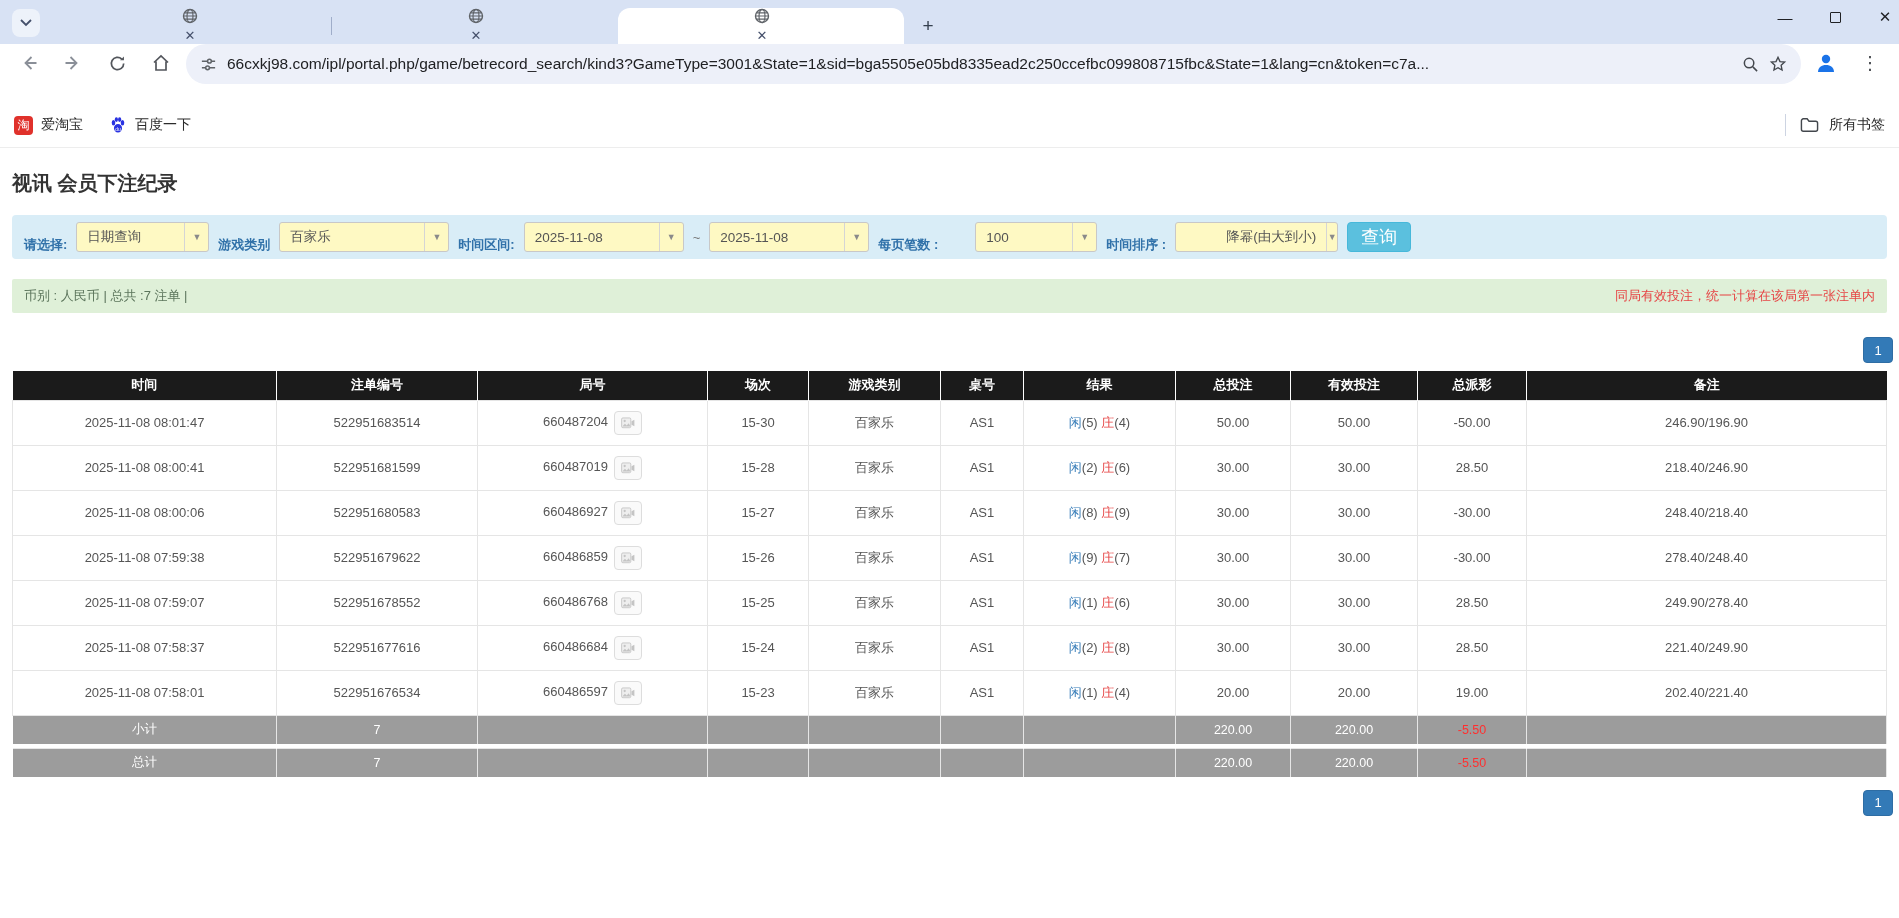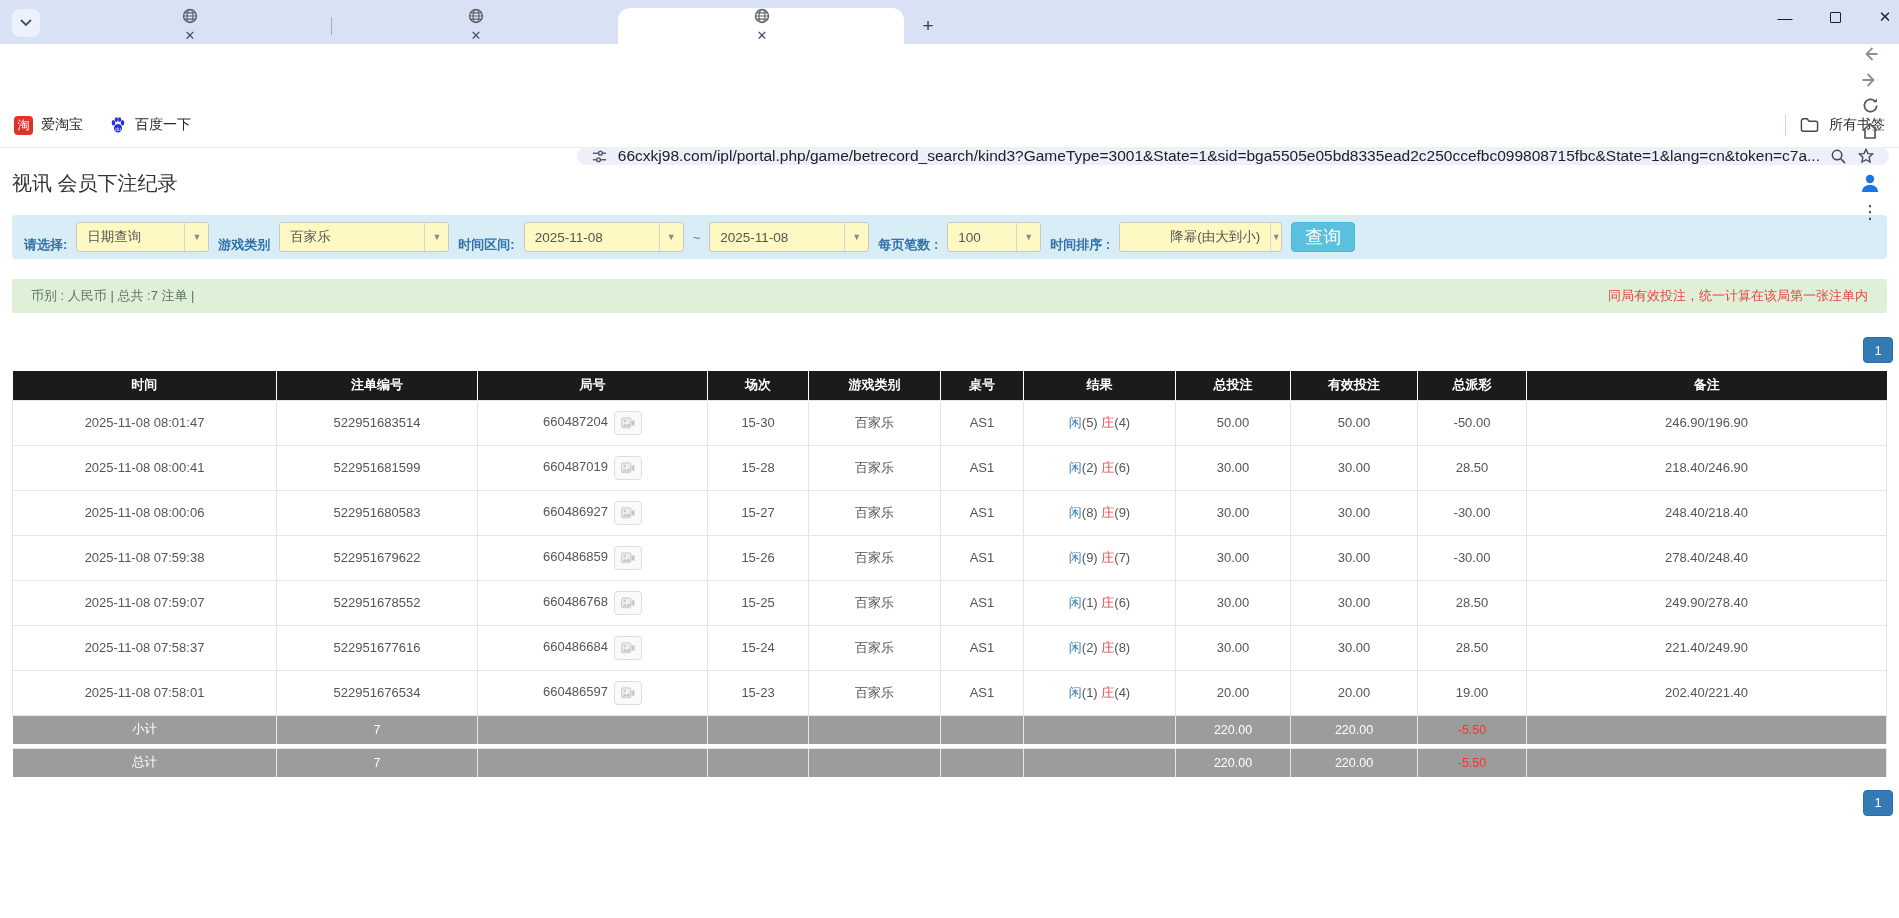--- a/index.html
+++ b/index.html
@@ -21,22 +21,22 @@
     height:18px; width:1px; background:#9fadc9; }
   .tab.active { background:#fff; }
   .newtab { margin-left:10px; width:28px; height:28px; margin-top:4px; border-radius:50%;
     display:flex; align-items:center; justify-content:center; font-size:19px; color:#35404f; }
   .globe { width:16px; height:16px; flex:none; }
   .win-controls { position:absolute; right:0; top:0; height:34px; display:flex;
     align-items:center; gap:30px; padding-right:4px; color:#202124; }
   .win-controls .wc { font-size:15px; width:20px; text-align:center; }
   .wc-max { width:11px; height:11px; border:1.5px solid #202124; border-radius:1px; }
 
-  .toolbar { position:relative; height:59px; background:#fff; display:flex; align-items:flex-end;
-    padding:0 10px; gap:6px;flex-direction:column; }
+  .toolbar { position:relative; height:59px; background:#fff; display:flex; align-items:flex-start;
+    padding:0 10px; gap:6px; }
   .navbtn { width:38px; height:38px; border-radius:50%; display:flex; align-items:center;
     justify-content:center; color:#53565c; }
   .omnibox { flex:1; height:40px; background:#edf0f9; border-radius:20px; display:flex;
     align-items:center; padding:0 14px; gap:10px; min-width:0; }
   .omnibox .url { flex:1; font-size:15.5px; color:#202124; white-space:nowrap;
     overflow:hidden; text-overflow:ellipsis; }
   .omni-icon { flex:none; display:flex; align-items:center; }
   .avatar-btn { width:38px; height:38px; border-radius:50%; display:flex; align-items:center;
     justify-content:center; }
   .kebab { font-size:18px; color:#44474d; letter-spacing:0; width:18px; text-align:center; }
@@ -44,38 +44,38 @@
   .bookmarks { height:45px; background:#fff; display:flex; align-items:center;
     padding:0 14px; gap:26px; border-bottom:1px solid #ededed; }
   .bm { display:flex; align-items:center; gap:8px; font-size:14px; color:#2b2b2b; }
   .bm-taobao { width:19px; height:19px; background:#e0312b; border-radius:4px; color:#fff;
     font-size:12px; display:flex; align-items:center; justify-content:center; }
   .bm-right { margin-left:auto; display:flex; align-items:center; gap:10px; font-size:14px; color:#2b2b2b; }
   .bm-divider { width:1px; height:22px; background:#cdd4e2; margin-right:4px; }
 
   
   .content { padding:0 12px; }
-  .page-title { margin:22px 0 18px; font-size:20px; color:#333; font-weight:400; }
+  .page-title { margin:22px 0 18px; font-size:20px; color:#333; font-weight:700; }
 
   .filterbar { height:44px; background:#d9edf7; border-radius:4px; display:flex;
     align-items:center; padding:0 12px; gap:9px; }
   .flabel { font-size:13px; font-weight:bold; color:#3071a9; white-space:nowrap;margin-top:16px; }
   .fselect { height:30px; background:#fef9c3; border:1px solid #c8c8c8; border-radius:3px;
     display:flex; align-items:center; font-size:13.5px; color:#555; cursor:pointer; }
   .fselect .val { padding:0 10px; flex:1; white-space:nowrap; }
   .fselect .arrow { width:24px; align-self:stretch; border-left:1px solid #d5d5d5;
     display:flex; align-items:center; justify-content:center; color:#8a8a8a; font-size:9px; }
   .w-select1 { width:133px; } .w-game { width:170px; } .w-date { width:160px; }
-  .w-size { width:94px; } .w-sort { width:163px;padding-left:40px; }
+  .w-size { width:122px;margin-left:28px; } .w-sort { width:163px;padding-left:40px; }
   .tilde { color:#777; font-size:13px; }
   .btn-search { height:30px; padding:0 13px; background:#5bc0de; border:1px solid #46b8da;
     border-radius:4px; color:#fff; font-size:18px; cursor:pointer; }
 
   .infobar { margin-top:20px; height:34px; background:#dff0d8; border-radius:2px;
-    display:flex; align-items:center; justify-content:space-between; padding:0 19px; font-size:13px; }
+    display:flex; align-items:center; justify-content:space-between; padding:0 12px; font-size:13px; }
   .info-left { color:#5c755c; }
   .info-right { color:#e64545; }
 
   .pagerow { height:26px; margin-top:24px; position:relative; }
   .pagebtn { position:absolute; right:-6px; width:30px; height:26px; background:#337ab7;
     border:1px solid #2e6da4; border-radius:4px; color:#fff; font-size:13px; display:flex;
     align-items:center; justify-content:center; cursor:pointer; }
 
   table.bets { width:100%; border-collapse:collapse; margin-top:8px; table-layout:fixed; }
   .bets thead th { background:#1b1b1b; color:#fff; font-size:13px; font-weight:bold;

